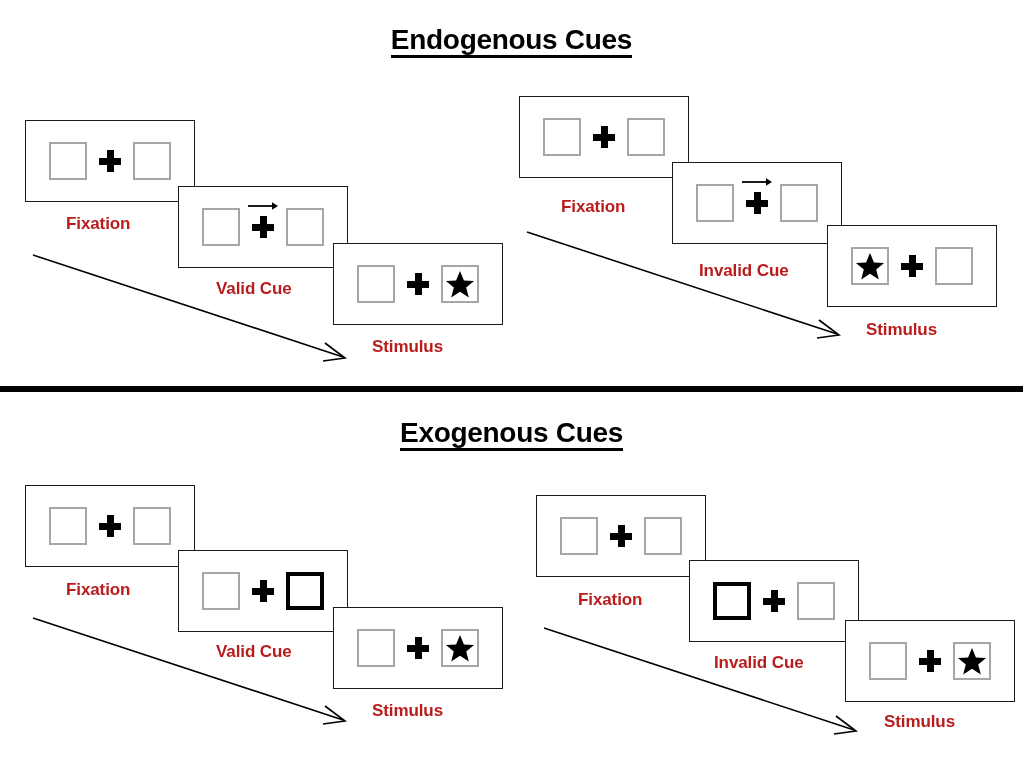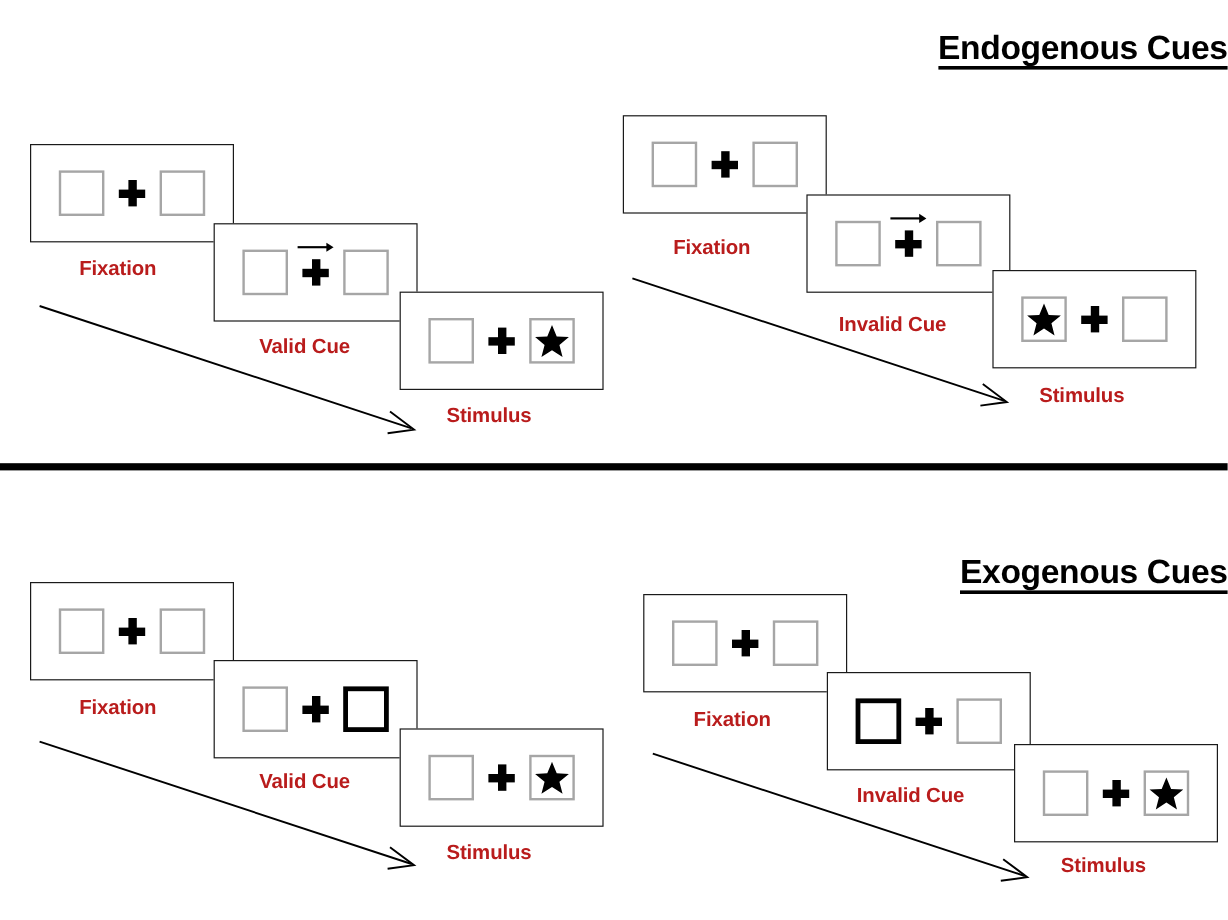--- a/index.html
+++ b/index.html
@@ -15,21 +15,21 @@
     overflow: hidden;
     font-family: "Liberation Sans", sans-serif;
     color: #000000;
   }
 
   
   .section-title {
     position: absolute;
     left: 0;
     width: 1023px;
-    text-align: right;
+    text-align: center;
     font-size: 28px;
     font-weight: bold;
     letter-spacing: -0.3px;
     color: #000000;
   }
   .section-title .title-text {
     display: inline-block;
     border-bottom: 3px solid #000000;
     padding-bottom: 1px;
     line-height: 1.05;
@@ -222,21 +222,21 @@
 </div>
 <div class="caption" style="left:866px; top:320px;">Stimulus</div>
 
 <svg class="seq-arrow" style="left:519px; top:222px; width:330px; height:125px;" viewBox="0 0 330 125">
   <line x1="8" y1="10" x2="318" y2="112" stroke="#000000" stroke-width="1.6"></line>
   <polyline points="300,98 320,113 298,116" fill="none" stroke="#000000" stroke-width="1.6"></polyline>
 </svg>
 
 <div class="divider" style="top:386px;"></div>
 
-<div class="section-title" style="top:417px;margin-top:44px;">
+<div class="section-title" style="top:417px;">
   <span class="title-text">Exogenous Cues</span>
 </div>
 
 <div class="frame" style="left:25px; top:485px; width:170px; height:82px;">
   <div class="frame-inner">
     <div class="box"></div>
     <div class="plus"></div>
     <div class="box"></div>
   </div>
 </div>

